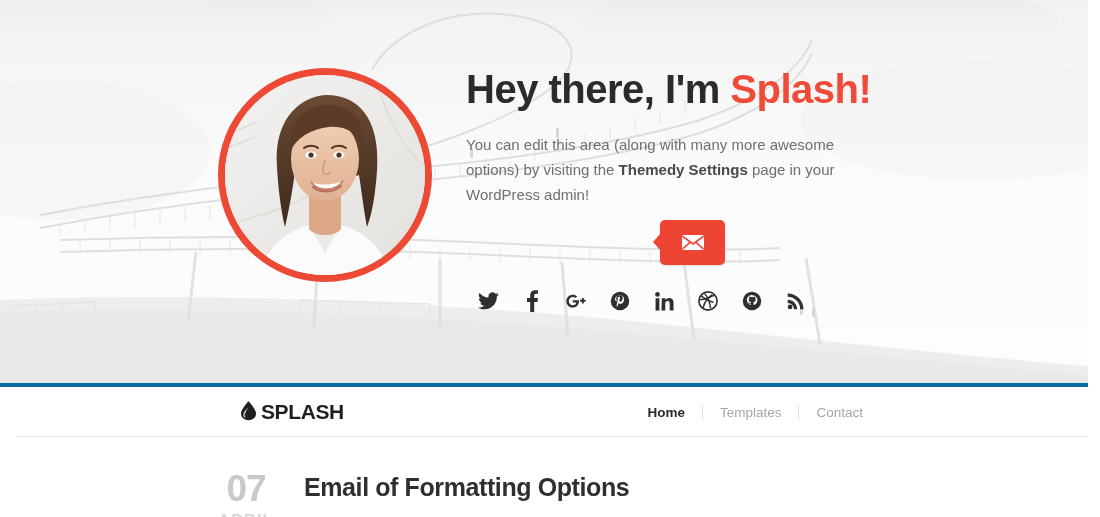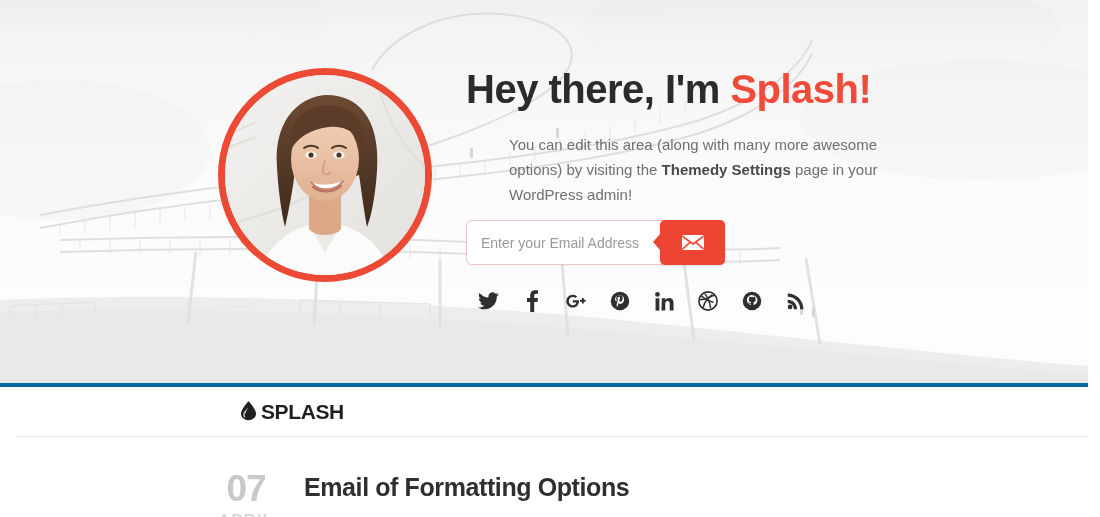--- a/index.html
+++ b/index.html
@@ -53,21 +53,20 @@
     white-space: nowrap;
   }
   .hero-title .accent { color: #ef4b38; }
 
   .hero-sub {
     margin-top: 20px;
     font-size: 15px;
     line-height: 25px;
     color: #6f6f6f;
     width: 415px;
-    margin-left: 43px;
   }
   .hero-sub b { color: #4a4a4a; font-weight: bold; }
 
   
   .signup {
     position: absolute; left: 466px; top: 220px;
     width: 259px; height: 45px;
   }
   .signup-field {
     position:absolute; left:0; top:0;
@@ -311,23 +310,20 @@
           </svg>
         </div>
       </div>
 
       <div class="hero-text">
         <h1 class="hero-title"><span>Hey there, I'm </span><span class="accent">Splash!</span></h1>
         <p class="hero-sub"><span>You can edit this area (along with many more awesome options) by visiting the </span><b>Themedy Settings</b><span> page in your WordPress admin!</span></p>
       </div>
 
       <div class="signup">
-        <div class="signup-field">
-          <input type="text" placeholder="Enter your Email Address" value="" style="">
-        </div>
         <button class="signup-btn">
           <span>
             <svg width="24" height="17" viewBox="0 0 24 17" xmlns="http://www.w3.org/2000/svg">
               <rect x="1" y="1" width="22" height="15" rx="1.5" fill="#ffffff"></rect>
               <path d="M2 2.6 L12 10 L22 2.6" stroke="#ee4433" stroke-width="1.7" fill="none" stroke-linecap="round" stroke-linejoin="round"></path>
               <path d="M2 14.6 L9 8.4 M22 14.6 L15 8.4" stroke="#ee4433" stroke-width="1.5" fill="none" stroke-linecap="round"></path>
             </svg>
           </span>
         </button>
       </div>
@@ -393,20 +389,25 @@
     <div class="nav-inner">
       <div class="logo">
         <span>
           <svg width="17" height="21" viewBox="0 0 17 21" fill="#1f1f1f" xmlns="http://www.w3.org/2000/svg">
             <path d="M8.5 1.2C8.5 1.2 1 9.2 1 13.6c0 4.1 3.4 6.6 7.5 6.6s7.5-2.5 7.5-6.6C16 9.2 8.5 1.2 8.5 1.2z"></path>
             <path d="M5.6 13.2c0-2 1.9-4.6 2.9-5.9-2 1.6-5.2 5.3-5.2 7.4 0 1.4.9 2.6 2.3 3.2-.6-1-1-2.3-1-4.7z" fill="#ffffff" opacity=".85"></path>
           </svg>
         </span>
         <span class="logo-text">SPLASH</span>
       </div>
+      <div class="nav-links">
+        <a class="nav-link active">Home</a>
+        <a class="nav-link">Templates</a>
+        <a class="nav-link">Contact</a>
+      </div>
     </div>
   </nav>
 
   <section class="post">
     <div class="post-inner">
       <div class="post-date">
         <div class="post-day">07</div>
         <div class="post-month">APRIL</div>
       </div>
       <h2 class="post-title">Email of Formatting Options</h2>

